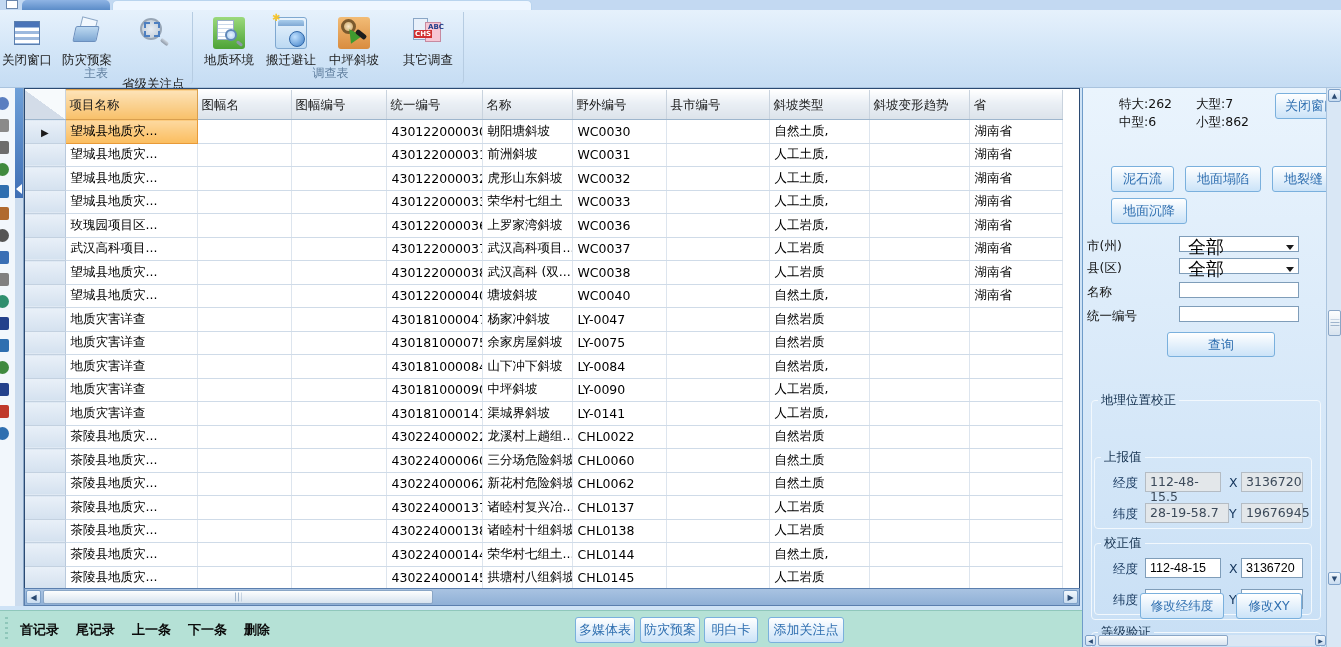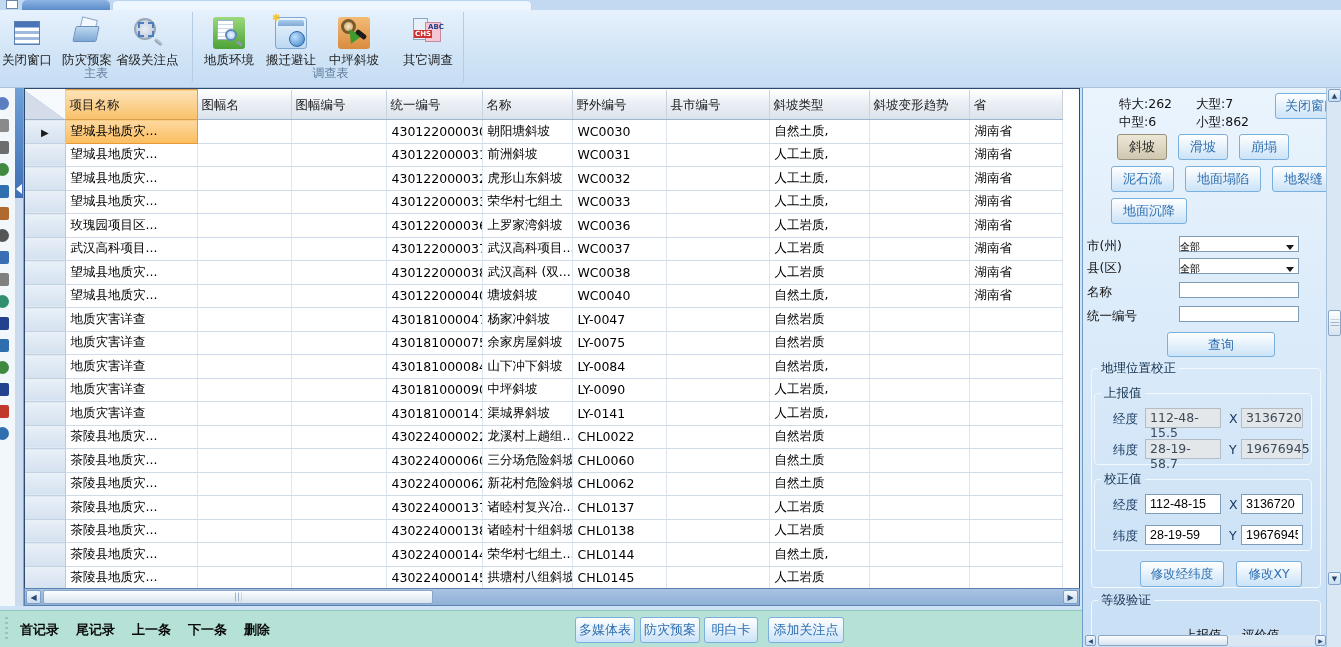--- a/index.html
+++ b/index.html
@@ -85,25 +85,25 @@
       background:linear-gradient(#eaf4fd,#c8dff5); border-left:1px solid #6f9cc9; overflow:hidden; }
   .stat { position:absolute; font-size:12.5px; color:#111; }
   .btn { background:linear-gradient(#ffffff,#cbe3f8); border:1px solid #7ab0dd; border-radius:3px;
       color:#2f6fb0; font-size:13px; text-align:center; cursor:default;
       display:flex; align-items:center; justify-content:center; font-family:inherit; }
   .btn.sel-type { background:linear-gradient(#ece7d8,#cfc7ae); border-color:#98917a; color:#1f1f1f; }
   .close-btn { position:absolute; right:-6px; top:5px; height:26px; padding:0 9px; }
   .trow { position:absolute; display:flex; gap:11px; left:28px; }
   .trow .btn { height:26px; padding:0 11px; }
   .frm-label { position:absolute; width:88px; text-align:left; font-size:12.5px; color:#111; }
-  .fld { position:absolute; left:96px; width:120px; height:16px; background:#fff; border:1px solid #7f9db9; font-size:10px; padding:1px 0; }
+  .fld { position:absolute; left:96px; width:120px; height:16px; background:#fff; border:1px solid #7f9db9; font-size:18px; padding:1px 8px; }
   .fake-select { line-height:17px; }
   .dd-arrow { position:absolute; right:4px; top:8px; width:0; height:0; border-left:4px solid transparent; border-right:4px solid transparent; border-top:5px solid #1a1a1a; }
   .query-btn { position:absolute; left:84px; top:244px; width:108px; height:25px; }
-  fieldset.box { position:absolute; border:1px solid #f2f8fd; border-radius:4px; }
+  fieldset.box { position:absolute; border:1px solid #f2f8fd; border-radius:4px;margin-top:32px; }
   fieldset.box legend { font-size:12.5px; color:#13304e; padding:0 3px; margin-left:6px; }
   .geo-label { position:absolute; font-size:12.5px; color:#14355c; }
   .geo-fld { position:absolute; height:20px; font-size:12.5px; padding:1px 4px; border:1px solid #7f9db9; background:#fff; }
   .geo-fld.dis { background:#e3e7ea; border-color:#b4bcc4; color:#3c4a5a; }
   .panel-vscroll { position:absolute; right:0; top:0; width:15px; height:559px; background:#d9e7f5; border-left:1px solid #aac4de; }
   .panel-hscroll { position:absolute; left:2px; bottom:1px; width:241px; height:11px; background:#d9e7f5; }
   
   .bottom-gap { position:absolute; left:0; top:606px; width:1082px; height:4px; background:#cfe3f6; }
   .bottom-bar { position:absolute; left:0; top:610px; width:1082px; height:37px; background:#b5e1d6; border-top:1px solid #8fc7bb; }
   .bb-grip { position:absolute; left:5px; top:6px; width:3px; height:25px; background:repeating-linear-gradient(#8fc7ba 0 2px,transparent 2px 5px); }
@@ -130,21 +130,21 @@
           </div>
         <div class="rbtn-label">关闭窗口</div>
       </div>
       <div class="rbtn" style="left:62px;">
         <div class="ric">
             <div class="ic-page"></div>
             <div class="ic-folder"></div>
           </div>
         <div class="rbtn-label">防灾预案</div>
       </div>
-      <div class="rbtn" style="left:116px;">
+      <div class="rbtn" style="left:122px;gap:24px;">
         <div class="ric">
           <div class="ic-focus-circle"></div>
           <div class="ic-focus-brkt" style="left:8px;top:6px;border-right:none;border-bottom:none;"></div>
           <div class="ic-focus-brkt" style="left:18px;top:6px;border-left:none;border-bottom:none;"></div>
           <div class="ic-focus-brkt" style="left:8px;top:15px;border-right:none;border-top:none;"></div>
           <div class="ic-focus-brkt" style="left:18px;top:15px;border-left:none;border-top:none;"></div>
           <div class="ic-handle"></div>
         </div>
         <div class="rbtn-label">省级关注点</div>
       </div>
@@ -527,25 +527,20 @@
     <div class="sb-btn" style="right:1px;top:1px;width:15px;height:14px;">▶</div>
   </div>
 
   <div class="rpanel">
     <div class="stat" style="left:36px;top:8px;">特大:262</div>
     <div class="stat" style="left:113px;top:8px;">大型:7</div>
     <div class="stat" style="left:36px;top:26px;">中型:6</div>
     <div class="stat" style="left:113px;top:26px;">小型:862</div>
     <button class="btn close-btn">关闭窗口</button>
 
-    <div class="trow" style="top:46px;left:34px;">
-      <button class="btn sel-type">斜坡</button>
-      <button class="btn">滑坡</button>
-      <button class="btn">崩塌</button>
-    </div>
     <div class="trow" style="top:78px;left:28px;">
       <button class="btn">泥石流</button>
       <button class="btn">地面塌陷</button>
       <button class="btn">地裂缝</button>
     </div>
     <div class="trow" style="top:110px;left:28px;">
       <button class="btn">地面沉降</button>
     </div>
 
     <div class="frm-label" style="left:4px;top:150px;">市(州)</div>
@@ -560,21 +555,21 @@
 
     <fieldset class="box" style="left:8px;top:272px;width:230px;height:228px;">
       <legend>地理位置校正</legend>
       <fieldset class="box" style="left:2px;top:8px;width:218px;height:80px;">
         <legend>上报值</legend>
         <div class="geo-label" style="left:18px;top:9px;">经度</div>
         <div class="geo-fld dis" style="left:50px;top:6px;width:76px;">112-48-15.5</div>
         <div class="geo-label" style="left:134px;top:9px;">X</div>
         <div class="geo-fld dis" style="left:146px;top:6px;width:62px;">3136720</div>
         <div class="geo-label" style="left:18px;top:40px;">纬度</div>
-        <div class="geo-fld dis" style="left:50px;top:37px;width:76px;">28-19-58.7</div>
+        <div class="geo-fld dis" style="left:50px;top:37px;width:84px;">28-19-58.7</div>
         <div class="geo-label" style="left:134px;top:40px;">Y</div>
         <div class="geo-fld dis" style="left:146px;top:37px;width:62px;">19676945</div>
       </fieldset>
       <fieldset class="box" style="left:2px;top:94px;width:218px;height:80px;">
         <legend>校正值</legend>
         <div class="geo-label" style="left:18px;top:9px;">经度</div>
         <input class="geo-fld" style="left: 50px; top: 6px; width: 76px;" value="112-48-15">
         <div class="geo-label" style="left:134px;top:9px;">X</div>
         <input class="geo-fld" style="left: 146px; top: 6px; width: 62px;" value="3136720">
         <div class="geo-label" style="left:18px;top:40px;">纬度</div>

